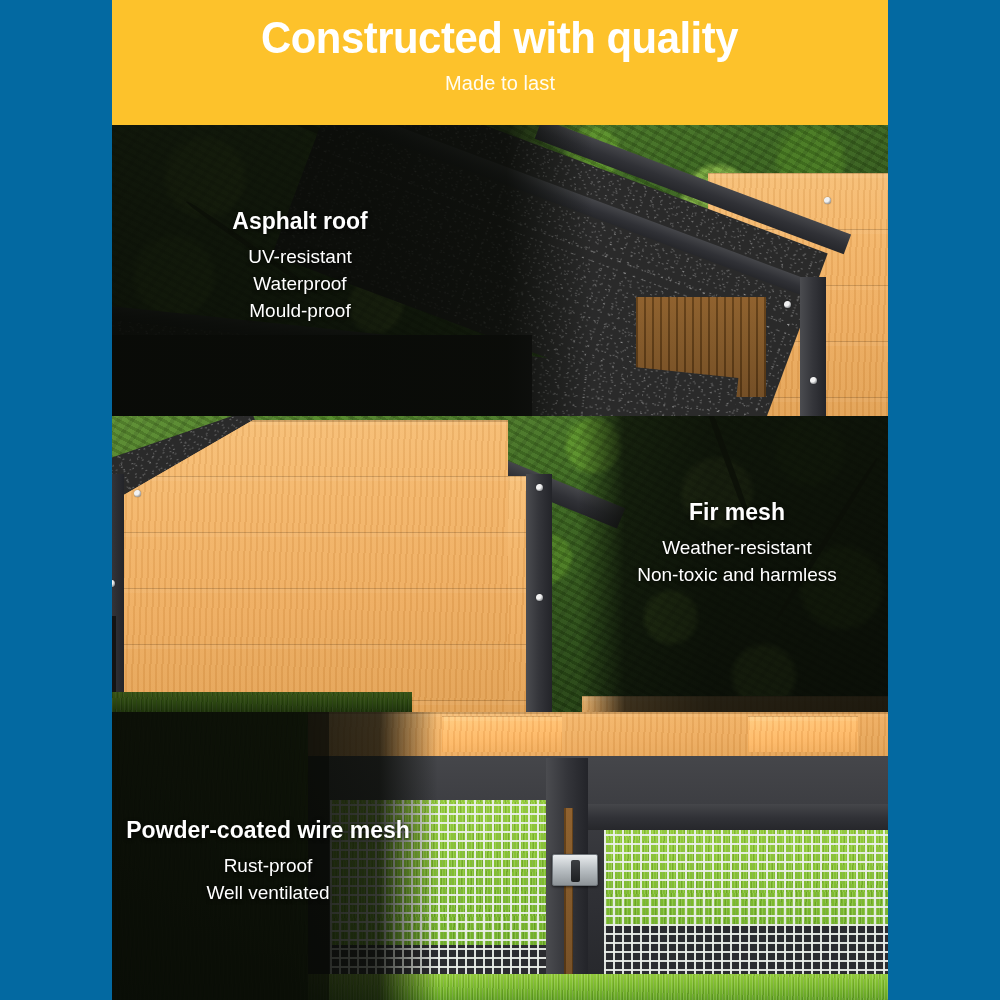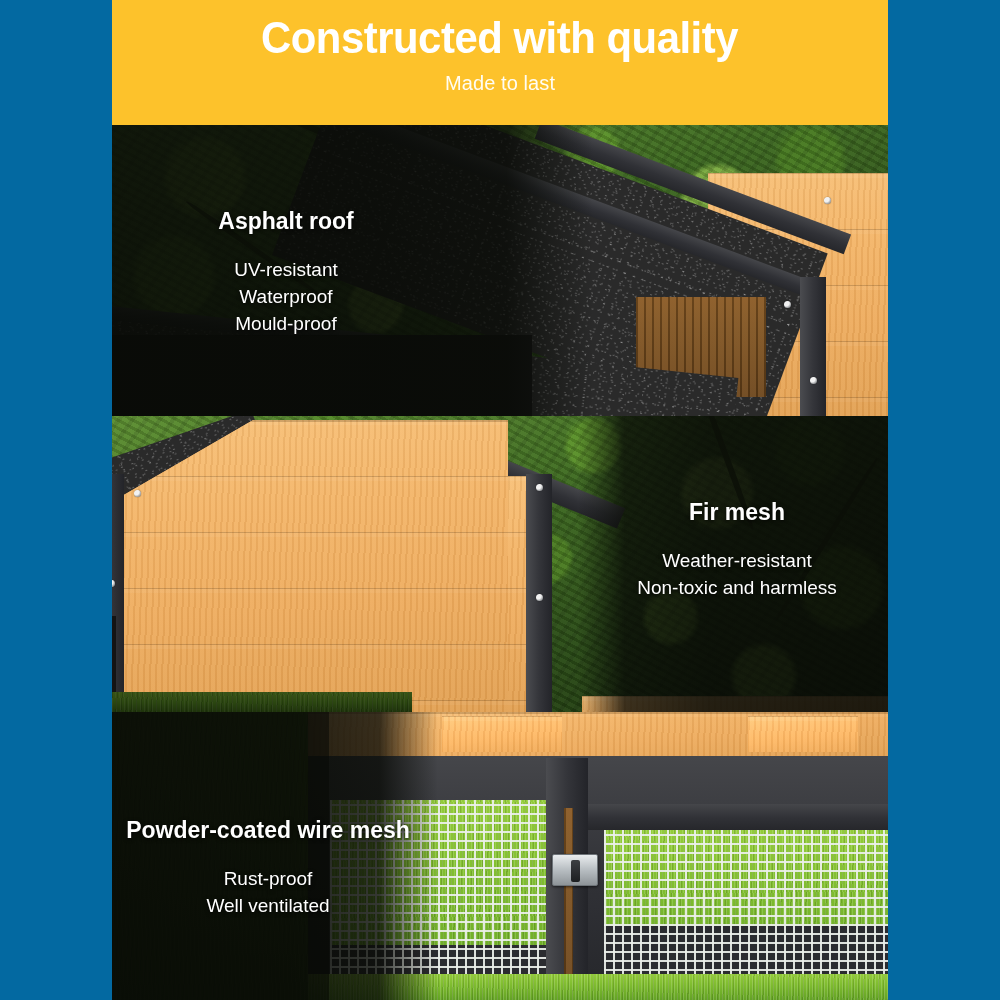--- a/index.html
+++ b/index.html
@@ -181,29 +181,29 @@
   
   .caption { position:absolute; text-align:center; color:#ffffff; }
   .caption-heading {
     font-size:23px;
     font-weight:bold;
     line-height:1.25;
     text-shadow:0 1px 4px rgba(0,0,0,.85);
     white-space:nowrap;
   }
   .caption-list {
-    margin-top:21px;
+    margin-top:8px;
     font-size:19px;
     font-weight:400;
     line-height:1.42;
     text-shadow:0 1px 4px rgba(0,0,0,.85);
   }
   .caption-list div { white-space:nowrap; }
 
-  .cap-asphalt { left:44px;  top:82px;  width:260px; }
+  .cap-asphalt { left:58px;  top:82px;  width:260px; }
   .cap-fir     { right:6px;  top:82px;  width:290px; }
   .cap-mesh    { left:6px;   top:104px; width:300px; }
 </style>
 </head>
 <body>
 
 <div class="page">
   <div class="content">
 
     <div class="banner">

